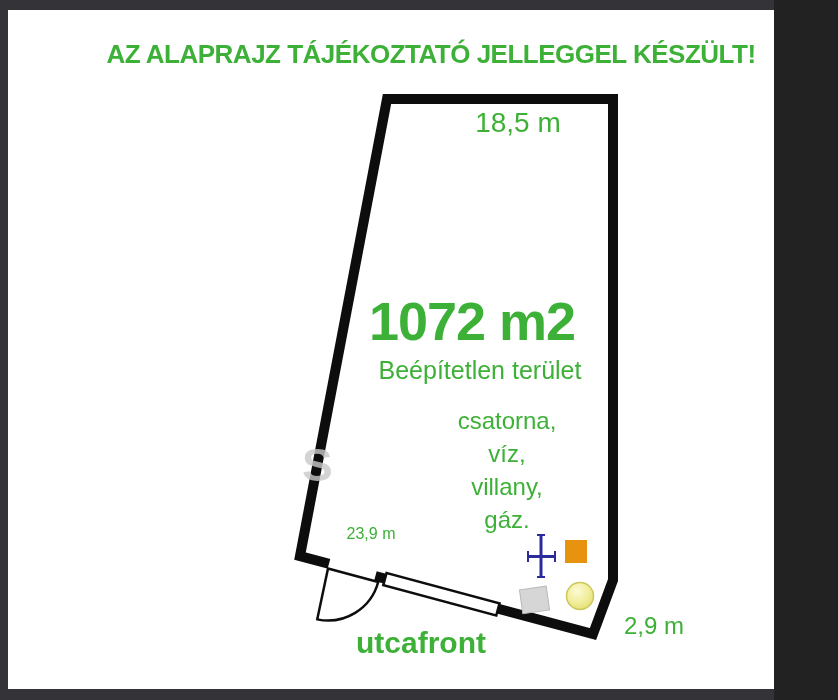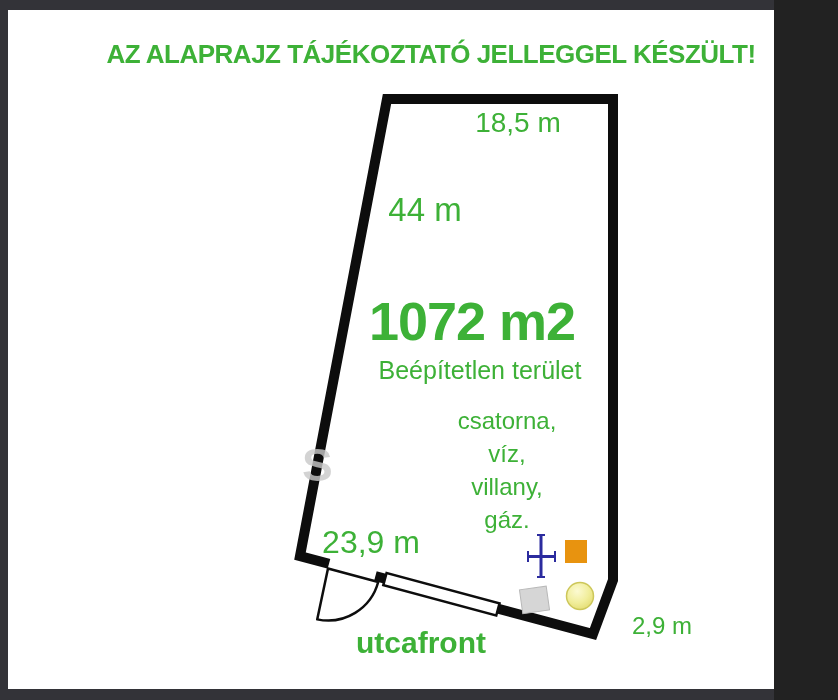--- a/index.html
+++ b/index.html
@@ -26,23 +26,23 @@
     line-height:1.1;
   }
   .title-label{left:431px;top:40px;font-size:26px;font-weight:bold;letter-spacing:-0.5px;}
   .dim-top{left:490px;top:108px;font-size:28px;margin-left:28px;}
   .dim-left{left:425px;top:192px;font-size:33px;}
   .dim-right{left:568px;top:190px;font-size:33px;}
   .area-label{left:472px;top:292px;font-size:54px;font-weight:bold;letter-spacing:-1px;}
   .status-label{left:480px;top:357px;font-size:25px;}
   .utilities{left:507px;top:404px;font-size:24px;text-align:center;}
   .utilities span{display:block;line-height:33px;}
-  .dim-front{left:371px;top:525px;font-size:32px;}
+  .dim-front{left:371px;top:525px;font-size:16px;}
   .street-label{left:421px;top:626px;font-size:30px;font-weight:bold;}
-  .dim-chamfer{left:654px;top:613px;font-size:24px;margin-left:8px;}
+  .dim-chamfer{left:654px;top:613px;font-size:24px;}
   .watermark{
     left:302px;top:440px;
     transform:none;
     font-size:46px;font-weight:bold;
     color:#c9c9c9;opacity:0.8;
     z-index:3;
   }
 </style>
 </head>
 <body>
@@ -80,21 +80,20 @@
 
     <rect transform="rotate(-8 534 600)" x="521" y="588" width="27" height="24" fill="#d6d6d6" stroke="#b8b8b8" stroke-width="1"></rect>
 
     <circle cx="580" cy="596" r="13.5" fill="url(#ball)" stroke="#cdc75a" stroke-width="1.5"></circle>
   </svg>
 
   <div class="label title-label">AZ ALAPRAJZ TÁJÉKOZTATÓ JELLEGGEL KÉSZÜLT!</div>
 
   <div class="label dim-top">18,5 m</div>
 
-  <div class="label dim-left">44 m</div>
 
 
   <div class="label area-label">1072 m2</div>
 
   <div class="label status-label">Beépítetlen terület</div>
 
   <div class="label utilities">
     <span>csatorna,</span>
     <span>víz,</span>
     <span>villany,</span>

